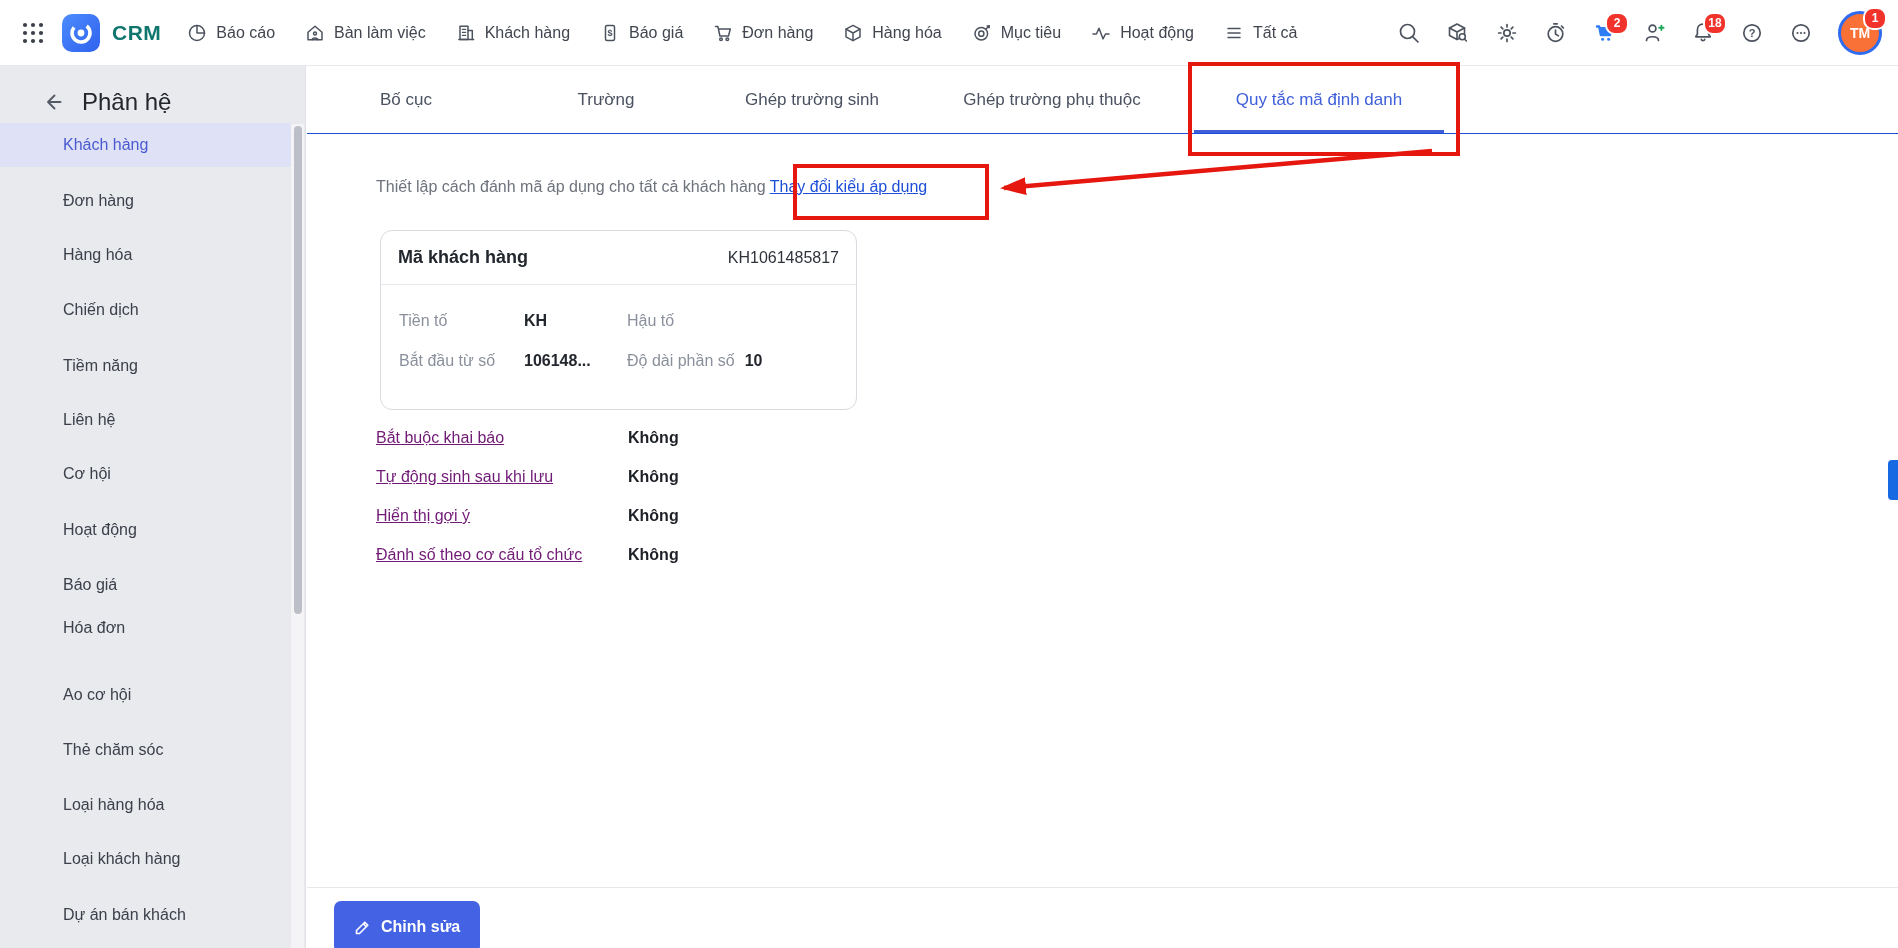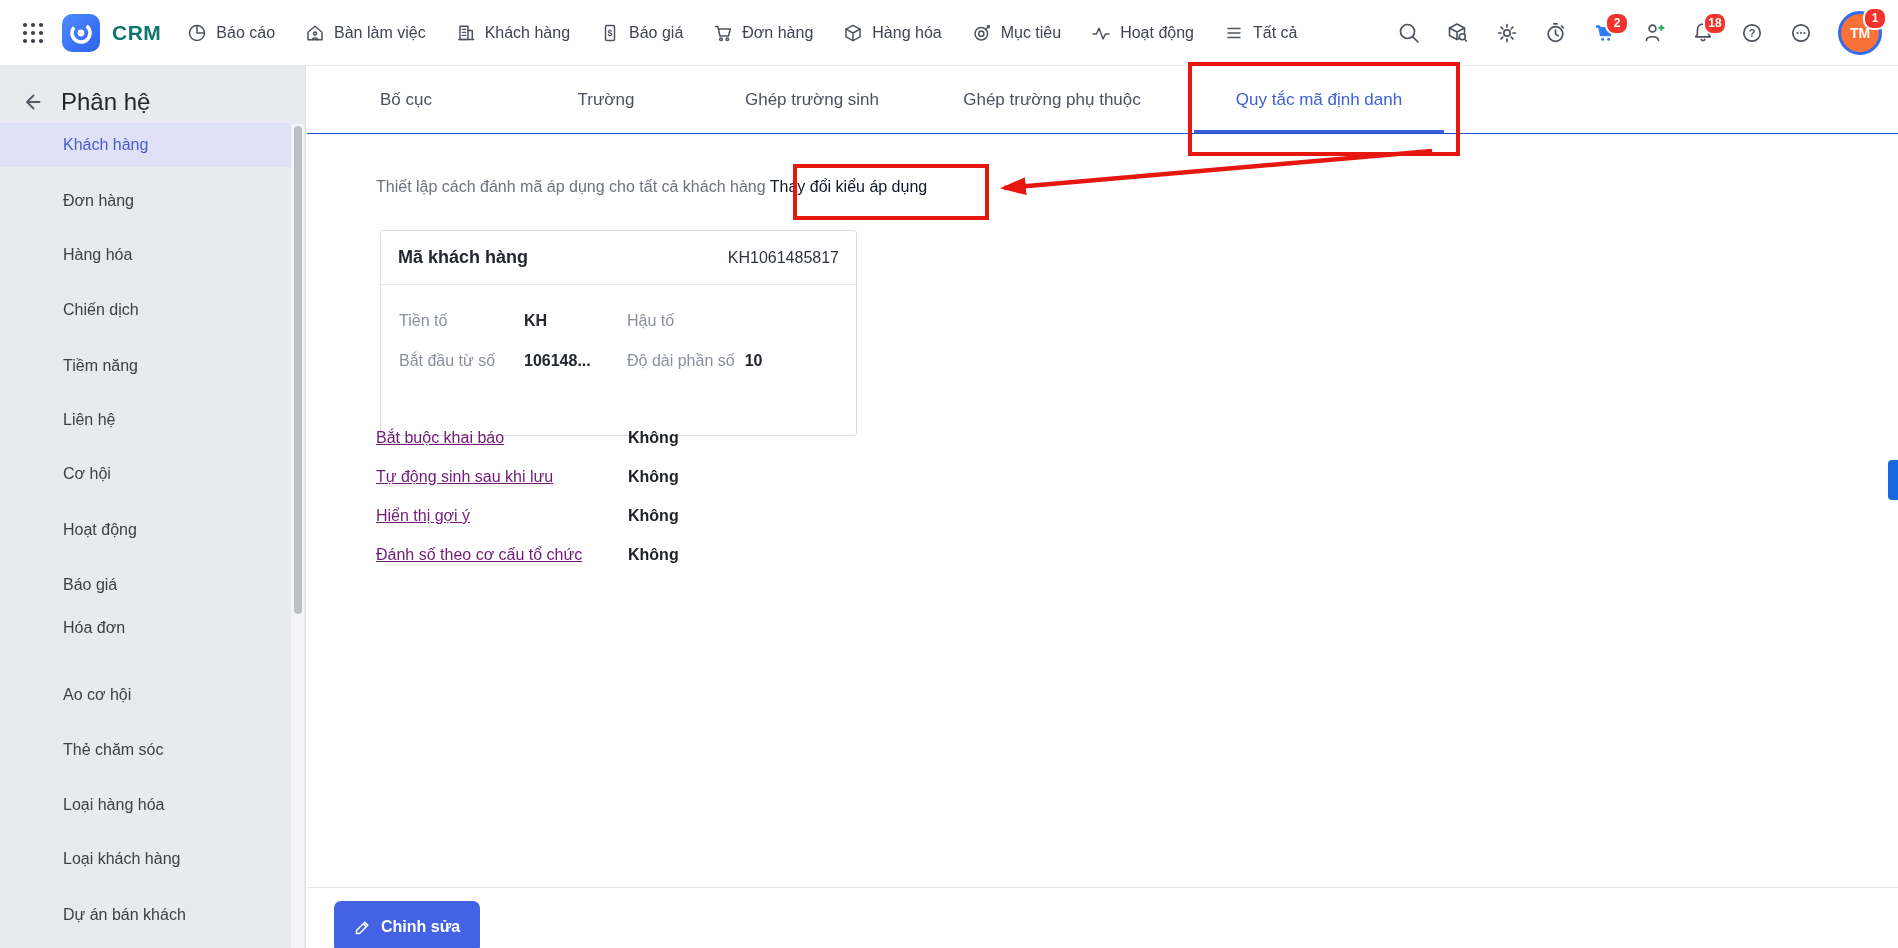--- a/index.html
+++ b/index.html
@@ -24,42 +24,42 @@
          background:#f2332b;color:#fff;border-radius:10px;border:2px solid #fff;
          font-size:12px;font-weight:700;display:flex;align-items:center;justify-content:center;z-index:2;}
   .avatar{position:relative;width:38px;height:38px;border-radius:50%;background:#f97136;
           border:3px solid #2e6bf0;box-sizing:content-box;color:#fff;font-size:14px;font-weight:700;
           display:flex;align-items:center;justify-content:center;cursor:pointer;}
   .avatar .badge{top:-7px;right:-8px;}
 
   
   .sidebar{position:absolute;top:66px;left:0;width:306px;bottom:0;background:#e9eaee;
            border-right:1px solid #e0e2e6;box-sizing:border-box;}
-  .sidebar-header{position:absolute;top:14px;left:0;right:0;height:44px;display:flex;align-items:center;}
+  .sidebar-header{position:absolute;top:14px;left:0;right:0;height:44px;display:flex;align-items:center;padding-left:21px;}
   .back-btn{width:30px;height:30px;margin-left:18px;display:flex;align-items:center;justify-content:center;cursor:pointer;}
   .sidebar-title{font-size:24px;font-weight:500;color:#23262d;margin-left:13px;}
   .side-item{position:absolute;left:0;width:292px;height:44px;display:flex;align-items:center;
              padding-left:63px;box-sizing:border-box;font-size:16px;color:#3b404a;cursor:pointer;}
   .side-item.selected{background:#dfe2f6;color:#4a5ad0;}
   .sb-track{position:absolute;top:58px;bottom:0;right:1px;width:13px;background:#f4f4f7;}
   .sb-thumb{position:absolute;top:60px;right:3px;width:8px;height:488px;border-radius:4px;background:#bcbfc7;cursor:pointer;}
 
   
   .main{position:absolute;top:66px;left:307px;right:0;bottom:0;background:#fff;}
   .tabbar{position:absolute;top:0;left:0;right:0;height:67px;border-bottom:1px solid #1d4ed8;}
   .tab{position:absolute;top:0;height:67px;display:flex;align-items:center;transform:translateX(-50%);
        font-size:17px;color:#4a5160;cursor:pointer;white-space:nowrap;}
   .tab.active{color:#3e5fd9;}
   .tab-underline{position:absolute;top:64px;left:887px;width:250px;height:3px;background:#3e5fd9;}
 
   .desc-line{position:absolute;left:69px;top:112px;font-size:16px;color:#6d727c;white-space:nowrap;}
-  .change-link{color:#0f172a;cursor:pointer;}
-
-  .code-card{position:absolute;left:73px;top:164px;width:477px;height:206px;background:#fff;
-             border:1px solid #d9dbe1;border-radius:3px;box-sizing:border-box;}
+  .change-link{color:#1d4ed8;text-decoration:underline;cursor:pointer;}
+
+  .code-card{position:absolute;left:73px;top:164px;width:477px;height:180px;background:#fff;
+             border:1px solid #d9dbe1;border-radius:12px;box-sizing:border-box;}
   .card-header{height:53px;border-bottom:1px solid #e8eaee;display:flex;align-items:center;
                justify-content:space-between;padding:0 17px;}
   .card-title{font-size:18px;font-weight:700;color:#22262d;}
   .card-code{font-size:16px;color:#2f343c;}
   .field-cell{position:absolute;display:flex;align-items:center;font-size:16px;}
   .field-cell .flabel{color:#8a909b;}
   .field-cell .fvalue{font-weight:700;color:#22262d;}
   .cell-c1 .flabel{width:125px;flex:0 0 auto;}
   .cell-c2 .fvalue{margin-left:10px;}
 

